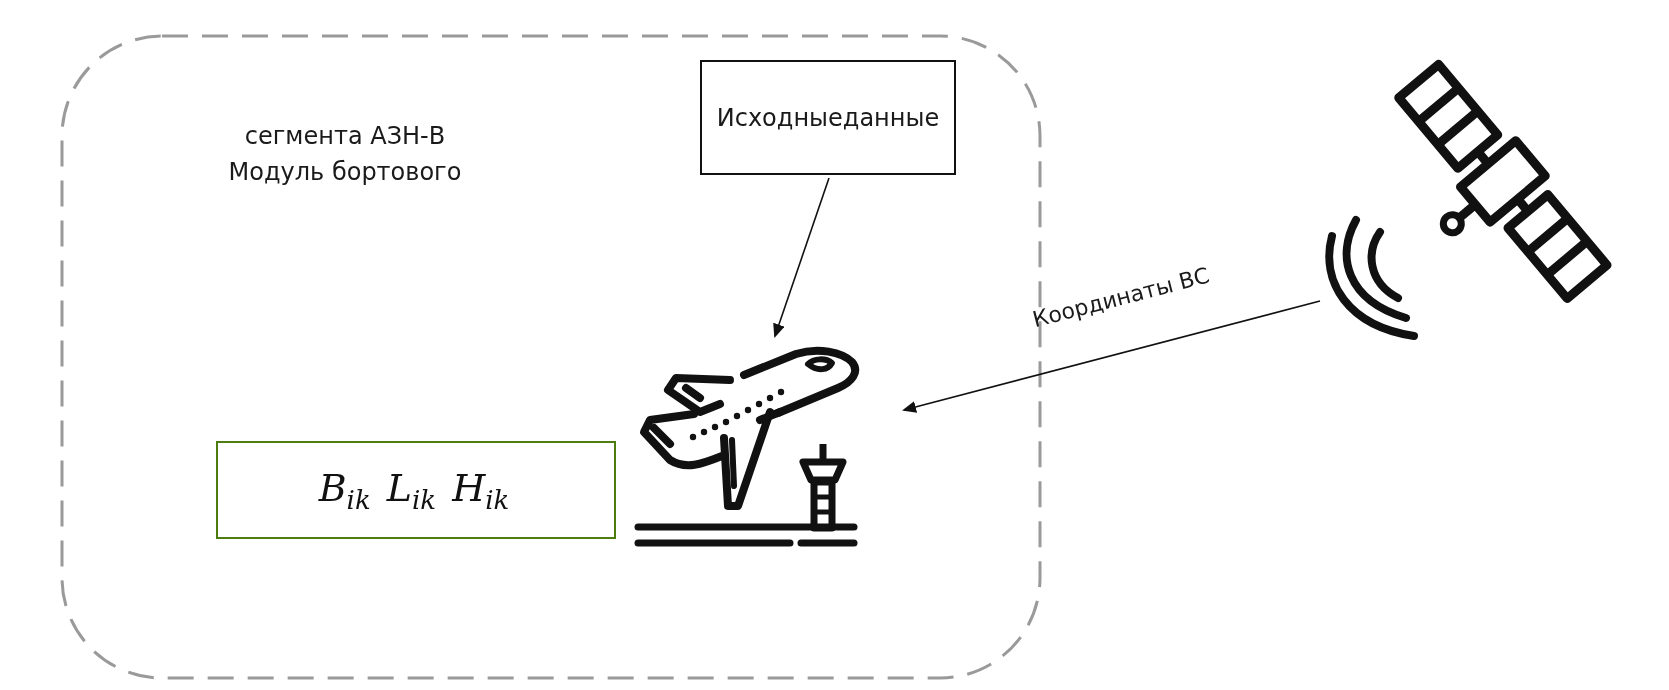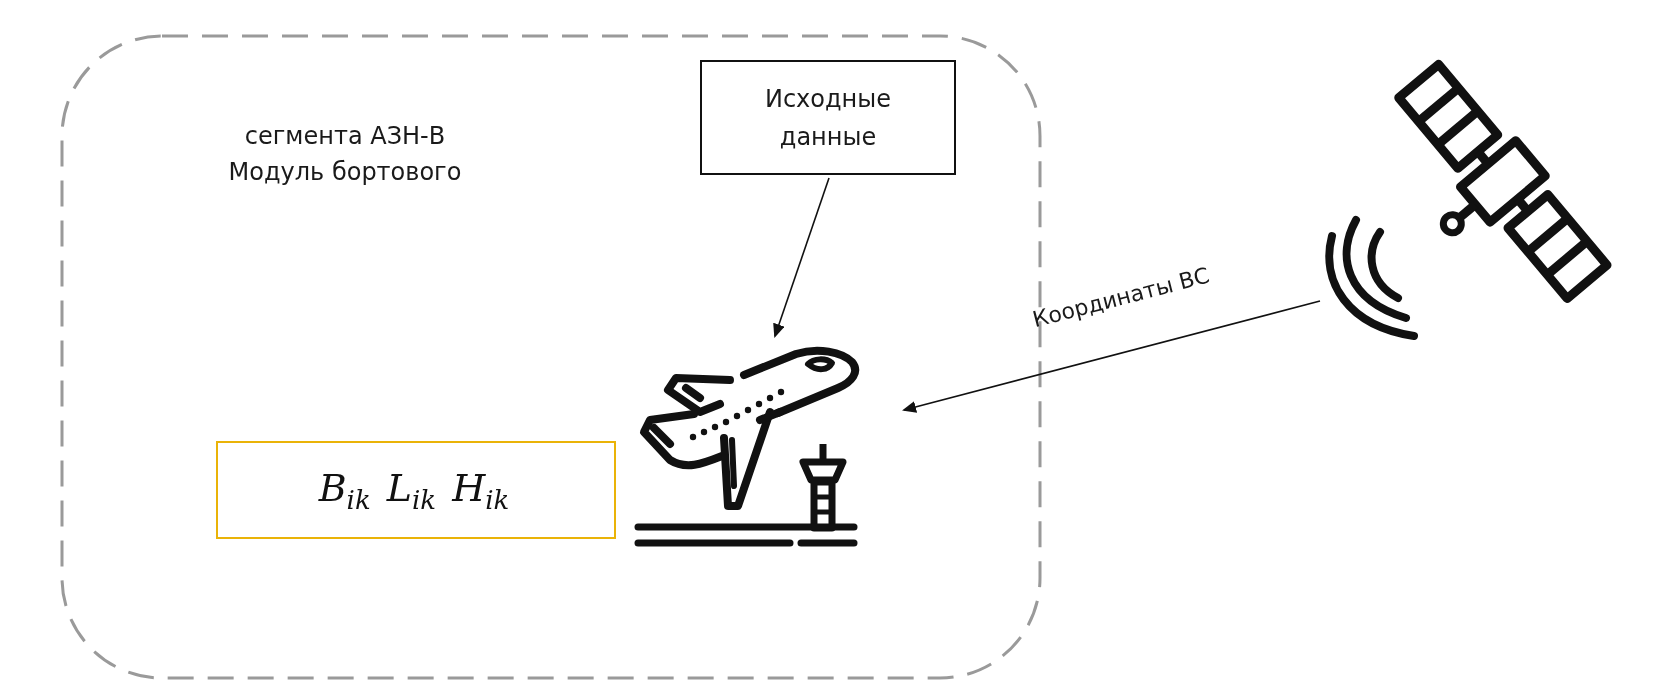--- a/index.html
+++ b/index.html
@@ -1,21 +1,21 @@
 <!DOCTYPE html>
 <html><head>
   <meta charset="utf-8">
   <style>
     html, body { margin: 0; padding: 0; background: #ffffff; }
     body { width: 1669px; height: 690px; position: relative; overflow: hidden; font-family: "DejaVu Sans", sans-serif; }
     svg.stage { position: absolute; left: 0; top: 0; }
     .module-label { position: absolute; left: 200px; top: 118px; width: 290px; text-align: center; font-family: "DejaVu Sans", sans-serif; font-size: 24px; line-height: 36px; color: #1a1a1a; }
-    .source-box { position: absolute; left: 700px; top: 60px; width: 256px; height: 115px; box-sizing: border-box; border: 2px solid #111; background: #fff; display: flex; flex-direction: column; align-items: center; justify-content: center; }
+    .source-box { position: absolute; left: 700px; top: 60px; width: 256px; height: 115px; box-sizing: border-box; border: 2px solid #111; background: #fff; display: flex; flex-direction: row; align-items: center; justify-content: center; }
     .source-box span { font-family: "DejaVu Sans", sans-serif; font-size: 24px; line-height: 38px; color: #1a1a1a; }
-    .coords-box { position: absolute; left: 216px; top: 441px; width: 400px; height: 98px; box-sizing: border-box; border: 2px solid #eab308; background: #fff; display: flex; align-items: center; justify-content: center; }
+    .coords-box { position: absolute; left: 216px; top: 441px; width: 400px; height: 98px; box-sizing: border-box; border: 2px solid #4d7c0f; background: #fff; display: flex; align-items: center; justify-content: center; }
     .formula { font-family: "DejaVu Serif", serif; font-style: italic; font-size: 38px; color: #111; letter-spacing: 0px; }
     .formula .sym { display: inline-block; }
     .formula sub { font-size: 26px; vertical-align: -8px; margin-right: 4px; }
     .arrow-label { position: absolute; left: 1030px; top: 308px; font-family: "DejaVu Sans", sans-serif; font-size: 22px; color: #1a1a1a; transform-origin: 0 0; transform: rotate(-14.5deg); white-space: nowrap; }
   </style>
 </head>
 <body>
 
 <svg class="stage" width="1669" height="690" viewBox="0 0 1669 690">
   <defs>

